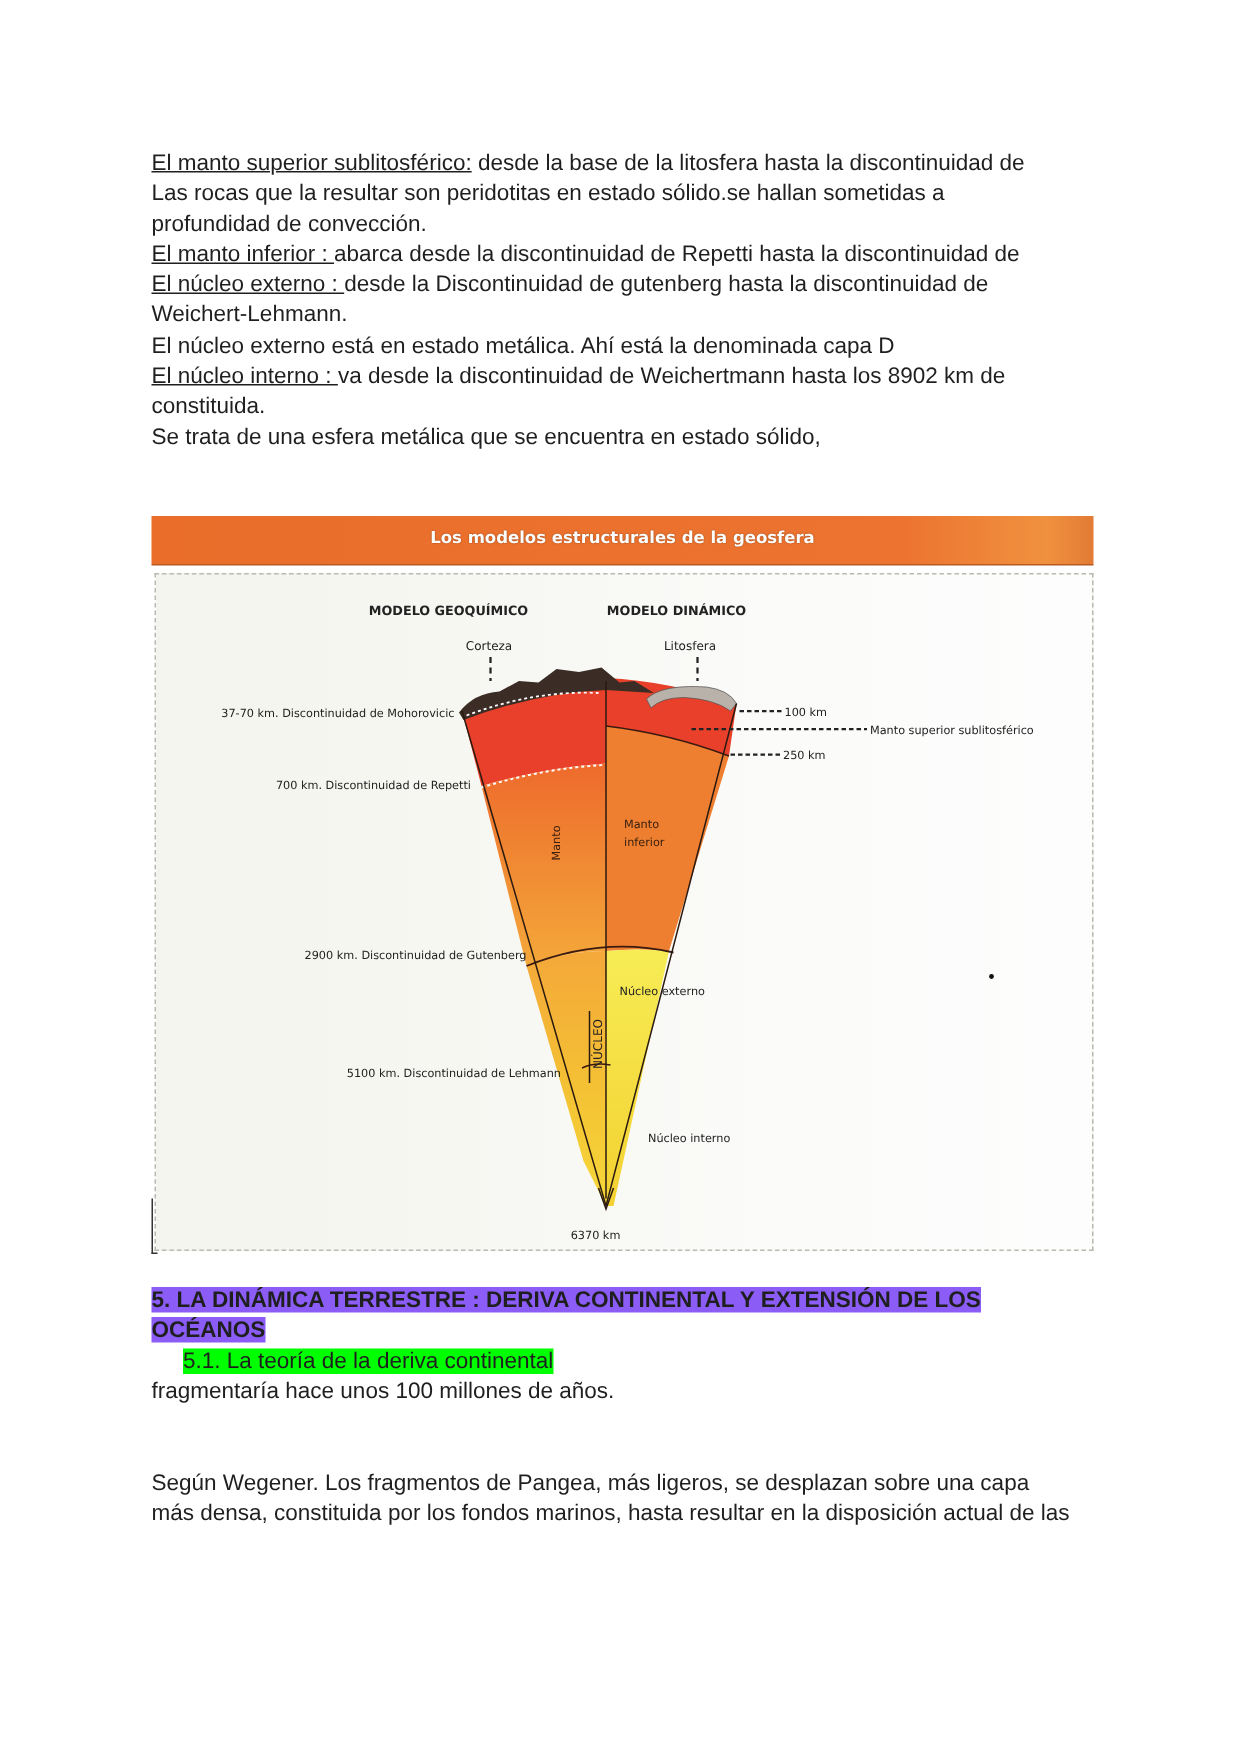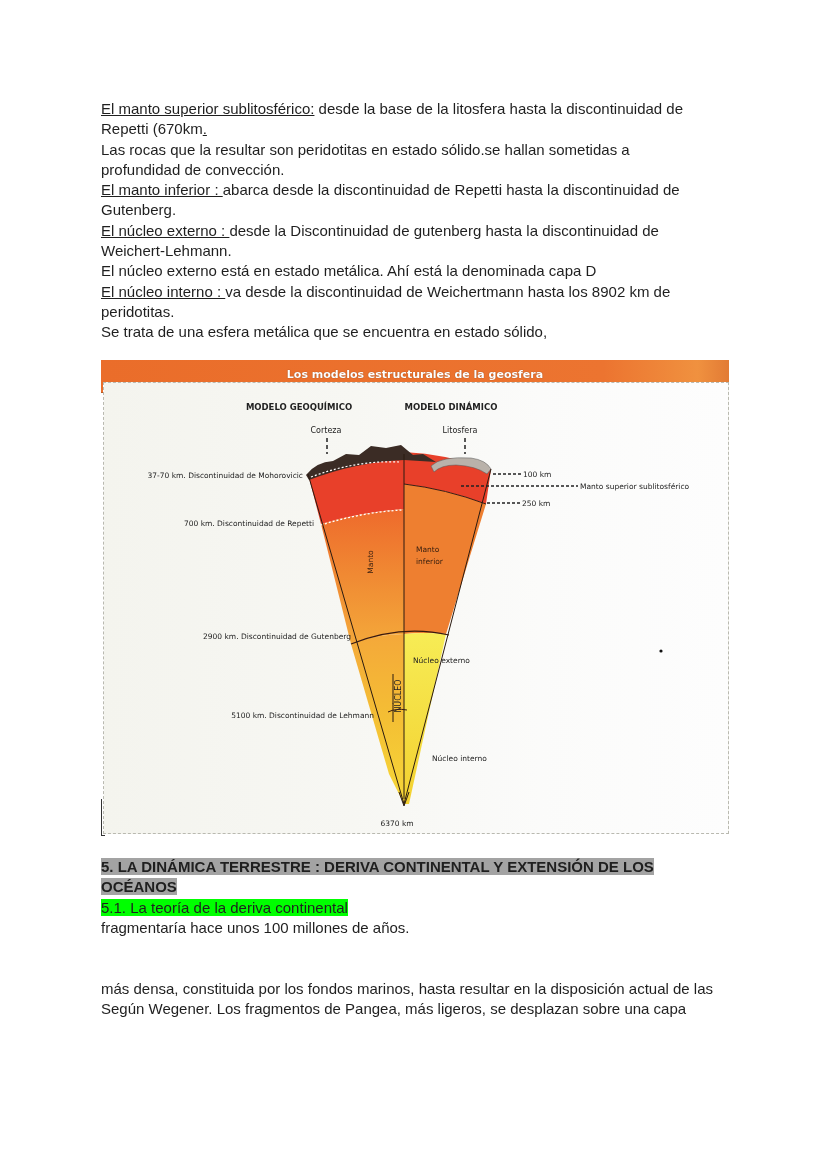--- a/index.html
+++ b/index.html
@@ -7,27 +7,27 @@
   .page { position: absolute; left: 0; top: 0; width: 828px; height: 1078px; background: #fff; }
   .text-block {
     position: absolute; left: 101px; width: 640px;
     font-family: "Liberation Sans", sans-serif; font-size: 15px; line-height: 20.3px; color: #1f1f1f;
   }
   .u { text-decoration: underline; }
   .p { margin: 0; }
   #block1 { top: 99px; }
   #block2 { top: 857px; }
   #block3 { top: 979px; }
-  .hl-yellow { background: #a3a3a3; font-weight: bold; }
-  .hl-green { background: #00ff00; }
+  .hl-yellow { background: #8b5cf6; font-weight: bold; }
+  .hl-green { background: #00ff00; margin-left: 21px; }
 
   
   .figure { position: absolute; left: 101px; top: 344px; width: 628px; height: 490px; }
   .fig-banner {
-    position: absolute; left: 0; top: 16px; width: 628px; height: 32px;
+    position: absolute; left: 0; top: 0; width: 628px; height: 32px;
     background: linear-gradient(90deg, #ea6d2a 0%, #ec7430 80%, #f0913f 95%, #e27b35 100%);
     border-bottom: 1px solid #b85a22;
   }
   .fig-banner span {
     position: absolute; left: 0; right: 0; top: 8px; text-align: center;
     font-family: "DejaVu Sans", sans-serif; font-weight: bold; font-size: 11px; color: #fff;
     text-shadow: 0 0 1px #7a3a12;
   }
   .fig-frame {
     position: absolute; left: 2px; top: 38px; width: 624px; height: 450px;
@@ -36,30 +36,28 @@
   .fig-left-bar { position: absolute; left: 0; top: 455px; width: 3px; height: 36px; border-left: 1px solid #333; border-bottom: 1px solid #333; }
   svg text { font-family: "DejaVu Sans", sans-serif; }
 </style>
 </head>
 <body>
 
 <div class="page">
 
   <div class="text-block" id="block1">
     <p class="p"><span class="u">El manto superior sublitosférico:</span><span> desde la base de la litosfera hasta la discontinuidad de</span></p>
-    <p class="p"><span>Repetti (670km</span><span class="u">.</span></p>
     <p class="p">Las rocas que la resultar son peridotitas en estado sólido.se hallan sometidas a</p>
     <p class="p">profundidad de convección.</p>
     <p class="p"><span class="u">El manto inferior : </span><span> abarca desde la discontinuidad de Repetti hasta la discontinuidad de</span></p>
-    <p class="p">Gutenberg.</p>
     <p class="p"><span class="u">El núcleo externo : </span><span> desde la  Discontinuidad de gutenberg hasta la discontinuidad de</span></p>
     <p class="p">Weichert-Lehmann.</p>
     <p class="p">El núcleo externo está en estado metálica. Ahí está la denominada capa D</p>
     <p class="p"><span class="u">El núcleo interno : </span><span>va desde la discontinuidad de Weichertmann hasta los 8902 km de</span></p>
-    <p class="p">peridotitas.</p>
+    <p class="p">constituida.</p>
     <p class="p">Se trata de una esfera metálica que se encuentra en estado sólido,</p>
   </div>
 
   <div class="figure">
     <div class="fig-banner">
       <span>Los modelos estructurales de la geosfera</span>
     </div>
     <div class="fig-frame"></div>
     <div class="fig-left-bar"></div>
 
@@ -140,16 +138,16 @@
   </div>
 
   <div class="text-block" id="block2">
     <p class="p"><span class="hl-yellow">5. LA DINÁMICA TERRESTRE : DERIVA CONTINENTAL Y EXTENSIÓN DE LOS</span></p>
     <p class="p"><span class="hl-yellow">OCÉANOS</span></p>
     <p class="p"><span class="hl-green">5.1. La teoría de la deriva continental</span></p>
     <p class="p">fragmentaría hace unos 100 millones de años.</p>
   </div>
 
   <div class="text-block" id="block3">
+    <p class="p">Según Wegener. Los fragmentos de Pangea, más ligeros, se desplazan sobre una capa</p>
     <p class="p">más densa, constituida por los fondos marinos, hasta resultar en la disposición actual de las</p>
-    <p class="p">Según Wegener. Los fragmentos de Pangea, más ligeros, se desplazan sobre una capa</p>
   </div>
 </div>
 
 </body></html>

